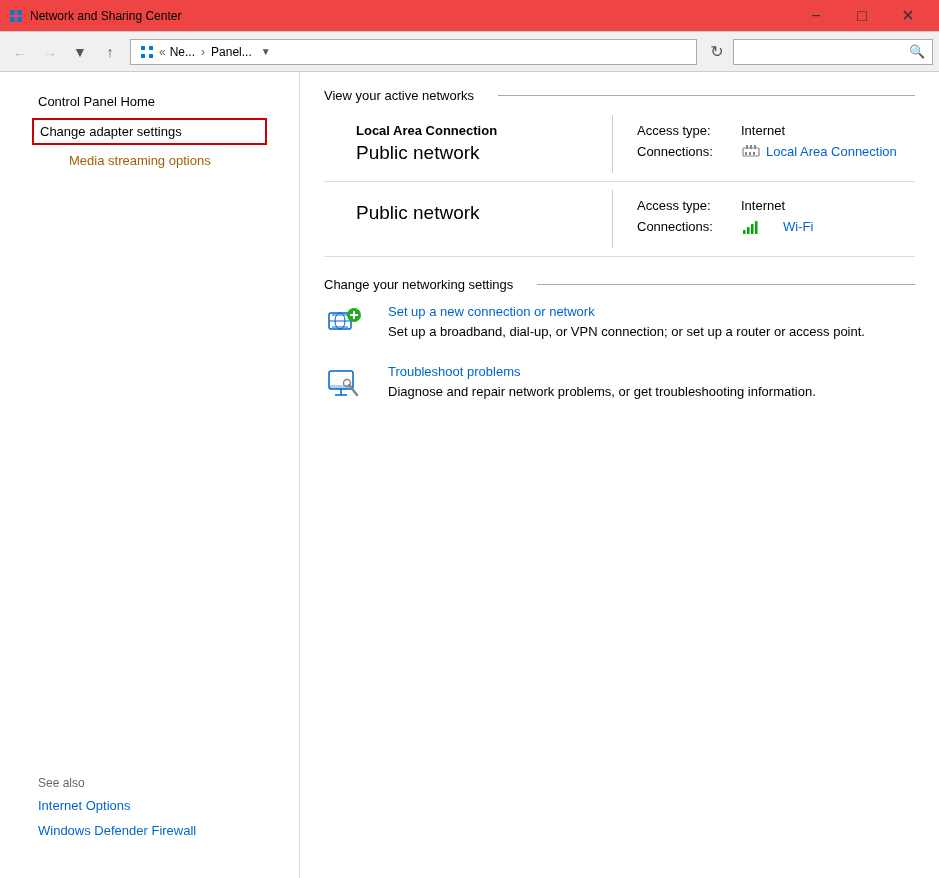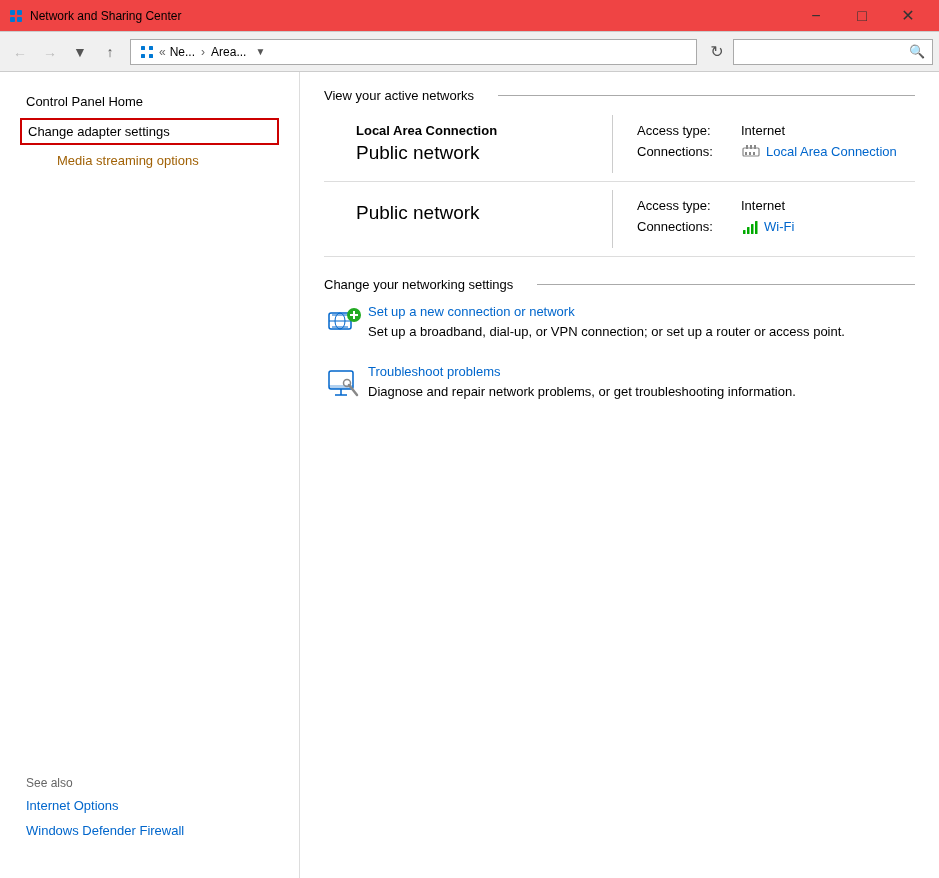--- a/index.html
+++ b/index.html
@@ -140,21 +140,21 @@
     .main-layout {
       display: flex;
       height: calc(878px - 72px);
     }
 
     
     .sidebar {
       width: 300px;
       min-width: 300px;
       border-right: 1px solid #ddd;
-      padding: 16px 4px;
+      padding: 16px 16px;
       display: flex;
       flex-direction: column;
     }
     .sidebar-item {
       padding: 4px 22px;
       font-size: 13px;
       cursor: pointer;
       color: #0066cc;
       line-height: 1.5;
     }
@@ -271,21 +271,21 @@
       color: #0066cc;
       cursor: pointer;
       font-size: 13px;
     }
 
     
     .action-item {
       display: flex;
       align-items: flex-start;
       margin-bottom: 20px;
-      gap: 4px;
+      gap: 24px;
     }
     .action-icon {
       width: 40px;
       height: 40px;
       flex-shrink: 0;
       display: flex;
       align-items: center;
       justify-content: center;
     }
     .action-text {
@@ -335,21 +335,21 @@
       <svg width="16" height="16" viewBox="0 0 16 16">
         <rect x="2" y="2" width="4" height="4" fill="#0078d4" rx="0.5"></rect>
         <rect x="10" y="2" width="4" height="4" fill="#0078d4" rx="0.5"></rect>
         <rect x="2" y="10" width="4" height="4" fill="#0078d4" rx="0.5"></rect>
         <rect x="10" y="10" width="4" height="4" fill="#0078d4" rx="0.5"></rect>
       </svg>
     </div>
     <span style="color:#666;font-size:12px;">«</span>
     <span style="font-size:12px;">Ne...</span>
     <span style="color:#666;font-size:12px;margin:0 2px;">›</span>
-    <span style="font-size:12px;">Area...</span>
+    <span style="font-size:12px;">Panel...</span>
     <button class="address-dropdown">▼</button>
   </div>
   <button class="refresh-btn" style="font-size:16px;">↻</button>
   <div class="search-box">
     <input type="text" style="border: none; outline: none; width: 100%; font-size: 12px; font-family: inherit;" placeholder="">
     <button class="search-icon-btn">🔍</button>
   </div>
 </div>
 
 <div class="main-layout">
@@ -412,21 +412,21 @@
         <div class="network-type">Public network</div>
       </div>
       <div class="network-divider"></div>
       <div class="network-details">
         <div class="network-detail-row">
           <span class="detail-label">Access type:</span>
           <span class="detail-value">Internet</span>
         </div>
         <div class="network-detail-row">
           <span class="detail-label">Connections:</span>
-          <span style="display:inline-flex;align-items:center;gap:0;">
+          <span style="display:inline-flex;align-items:center;gap:19px;">
 
             <svg width="20" height="14" viewBox="0 0 20 14" style="vertical-align:middle;margin-right:3px;">
               <rect x="2" y="10" width="2.5" height="4" fill="#00aa00" rx="0.5"></rect>
               <rect x="6" y="7" width="2.5" height="7" fill="#00aa00" rx="0.5"></rect>
               <rect x="10" y="4" width="2.5" height="10" fill="#00aa00" rx="0.5"></rect>
               <rect x="14" y="1" width="2.5" height="13" fill="#00aa00" rx="0.5"></rect>
             </svg>
             <span class="detail-link">Wi-Fi</span>
           </span>
         </div>

